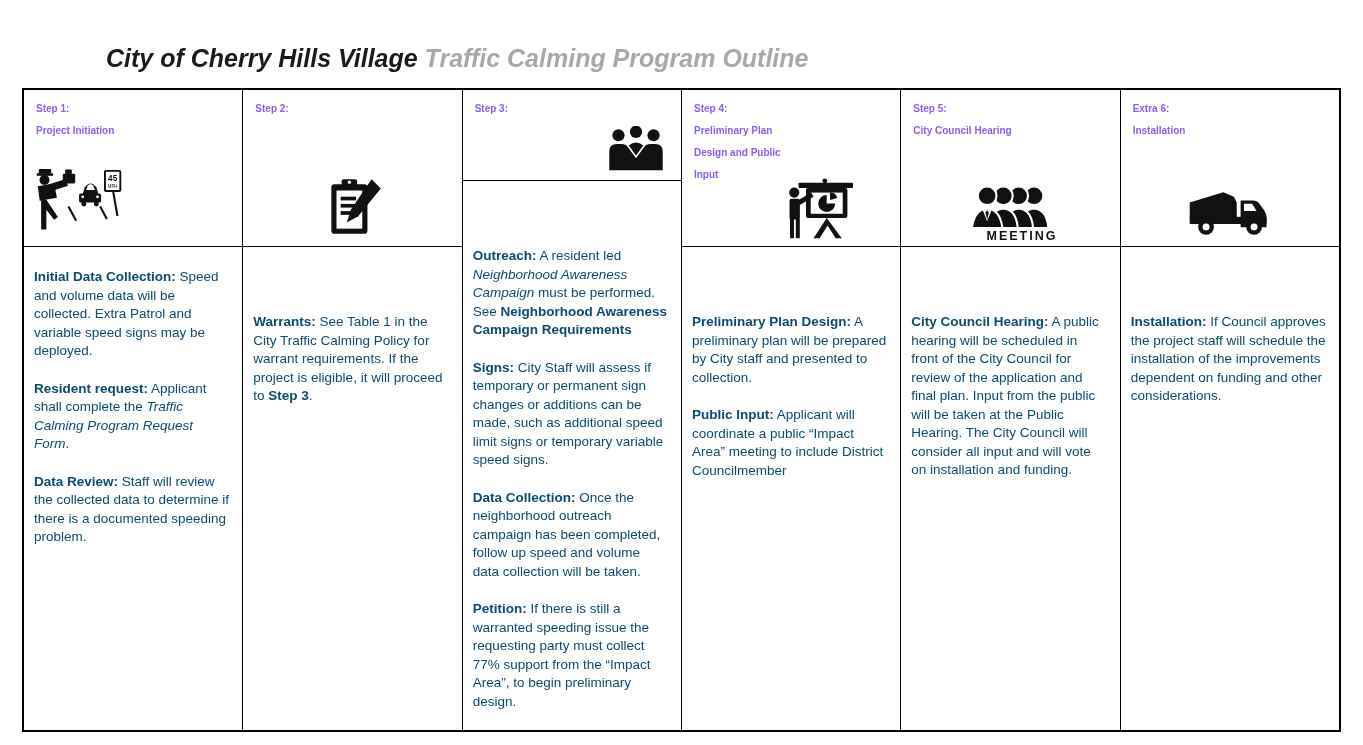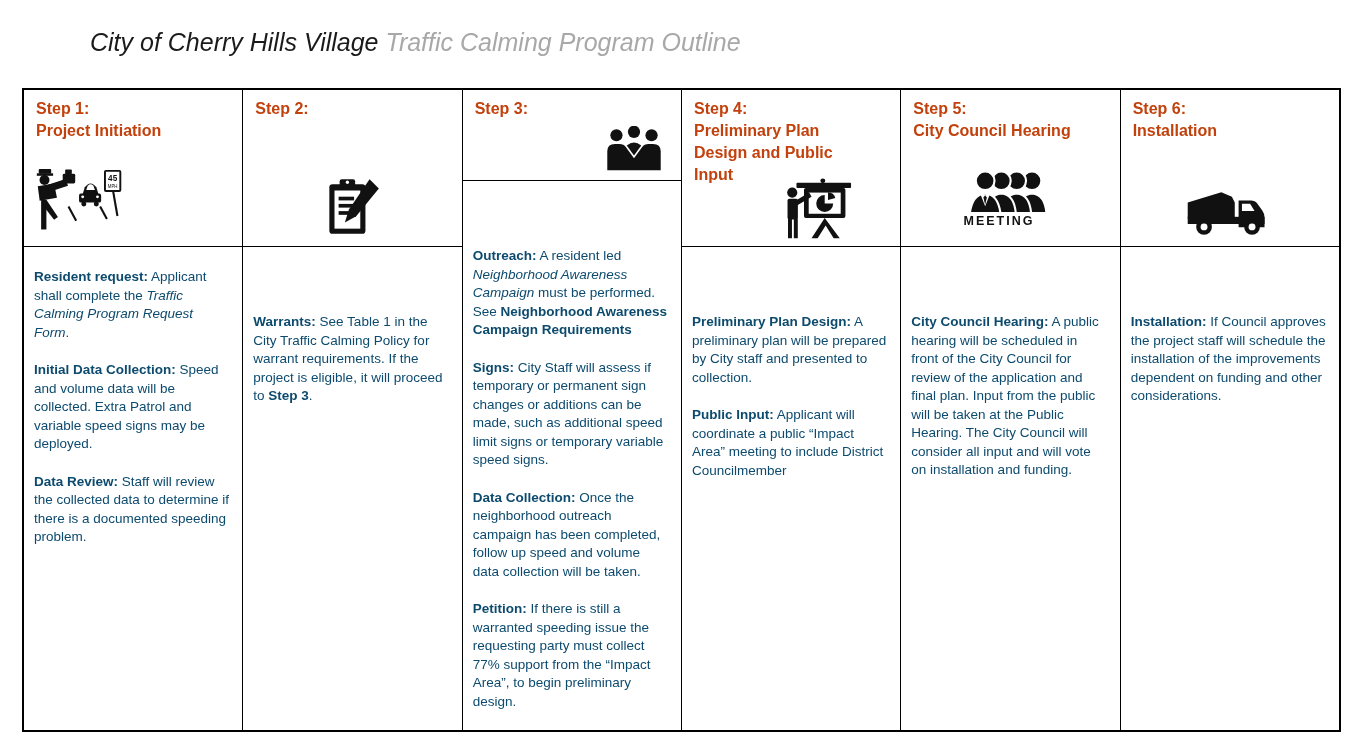--- a/index.html
+++ b/index.html
@@ -1,45 +1,45 @@
 <!DOCTYPE html>
 <html><head>
 <meta charset="utf-8">
 <style>
   html,body { margin:0; padding:0; background:#ffffff; }
   .page {
     position:relative; width:1363px; height:745px; background:#ffffff;
     font-family:"Liberation Sans", sans-serif; color:#1a1a1a; overflow:hidden;
   }
   .doc-title {
-    position:absolute; left:90px; top:28px; margin:0;
-    font-size:25px; font-weight:normal; font-style:italic; white-space:nowrap;
+    position:absolute; left:90px; top:28px; margin:16px;
+    font-size:25px; font-weight:bold; font-style:italic; white-space:nowrap;
   }
   .doc-title .t-black { color:#1a1a1a; }
   .doc-title .t-gray  { color:#a8a8a8; }
   .steps-table {
     position:absolute; left:22px; top:88px; width:1319px; height:644px;
     display:flex; border:2px solid #000; box-sizing:border-box; background:#fff;
   }
   .step-col { flex:1 1 0; display:flex; flex-direction:column; min-width:0; }
   .step-col + .step-col { border-left:1.5px solid #000;gap:45px; }
   .cell-header {
     position:relative; height:157px; box-sizing:border-box;
     border-bottom:1.5px solid #000; padding:8px 8px 0 12px;
   }
   .step-label, .step-name {
-    font-weight:bold; font-size:16px; line-height:22px; color:#c2410c;
+    font-weight:bold; font-size:10px; line-height:22px; color:#8b5cf6;
   }
   .step-name { white-space:pre-line; }
-  .icon-wrap { position:absolute; line-height:0; text-align:left; }
+  .icon-wrap { position:absolute; line-height:0; text-align:right; }
   .icon-c1 { left:8px;  bottom:3px;  width:96px; }
   .icon-c2 { left:50%; transform:translateX(-50%); bottom:6px; width:68px; }
   .icon-c3 { right:16px; bottom:8px;  width:60px; }
   .icon-c4 { right:42px; bottom:4px;  width:74px; }
-  .icon-c5 { left:50%; transform:translateX(-50%); bottom:18px; width:94px; }
+  .icon-c5 { left:50%; transform:translateX(-50%); bottom:3px; width:94px; }
   .icon-c6 { left:50%; transform:translateX(-50%); bottom:9px; width:98px; }
   .icon-caption {
     font-weight:bold; font-size:12.5px; letter-spacing:2px; color:#111;
     line-height:13px; margin-top:1px; font-family:"Liberation Sans", sans-serif;
   }
   .cell-body {
     flex:1 1 auto; padding:21px 12px 0 10px; box-sizing:border-box;
     font-size:13.5px; line-height:18.5px; color:#0c4a6e;
   }
   .cell-body p { margin:0 0 19px 0; }
@@ -92,22 +92,22 @@
               <line x1="84.5" y1="26" x2="89" y2="52" stroke="#111" stroke-width="2.2"></line>
             </g>
             <g>
               <line x1="38" y1="42" x2="46" y2="57" stroke="#111" stroke-width="2.2"></line>
               <line x1="71" y1="42" x2="78" y2="55" stroke="#111" stroke-width="2.2"></line>
             </g>
           </svg>
         </div>
       </div>
       <div class="cell-body">
+          <p><span class="seg-b">Initial Data Collection:</span><span> Speed and volume data will be collected. Extra Patrol and variable speed signs may be deployed.</span></p>
           <p><span class="seg-b">Resident request:</span><span> Applicant shall complete the </span><span class="seg-i">Traffic Calming Program Request Form</span><span>.</span></p>
-          <p><span class="seg-b">Initial Data Collection:</span><span> Speed and volume data will be collected. Extra Patrol and variable speed signs may be deployed.</span></p>
           <p><span class="seg-b">Data Review:</span><span> Staff will review the collected data to determine if there is a documented speeding problem.</span></p>
         </div>
     </div>
 
     <div class="step-col">
       <div class="cell-header">
         <div class="step-label">Step 2:</div>
         <div class="icon-wrap icon-c2">
           <svg viewBox="0 0 64 64" width="66" height="66">
             <g>
@@ -217,21 +217,21 @@
           <div class="icon-caption">MEETING</div>
         </div>
       </div>
       <div class="cell-body">
           <p><span class="seg-b">City Council Hearing:</span><span>  A public hearing will be scheduled in front of the City Council for review of the application and final plan.  Input from the public will be taken at the Public Hearing.  The City Council will consider all input and will vote on installation and funding.</span></p>
         </div>
     </div>
 
     <div class="step-col">
       <div class="cell-header">
-        <div class="step-label">Step 6:</div>
+        <div class="step-label">Extra 6:</div>
         <div class="step-name">Installation</div>
         <div class="icon-wrap icon-c6">
           <svg viewBox="0 0 100 52" width="96" height="50">
             <g class="ink">
               <path d="M7 16 L42 5.5 L53 10 L56 16 L56 33 L7 33 Z"></path>
               <path d="M60 14 h13 q4 0 6.2 3 l5.3 7.2 q2.5 3.4 2.5 7.6 V42 H60 Z"></path>
               <path class="paper" d="M63.5 17.5 h8.5 l4.6 7.5 H63.5 Z"></path>
               <rect x="7" y="31" width="80" height="7.5"></rect>
               <circle cx="24" cy="41.5" r="8.2"></circle>
               <circle class="paper" cx="24" cy="41.5" r="3.6"></circle>

